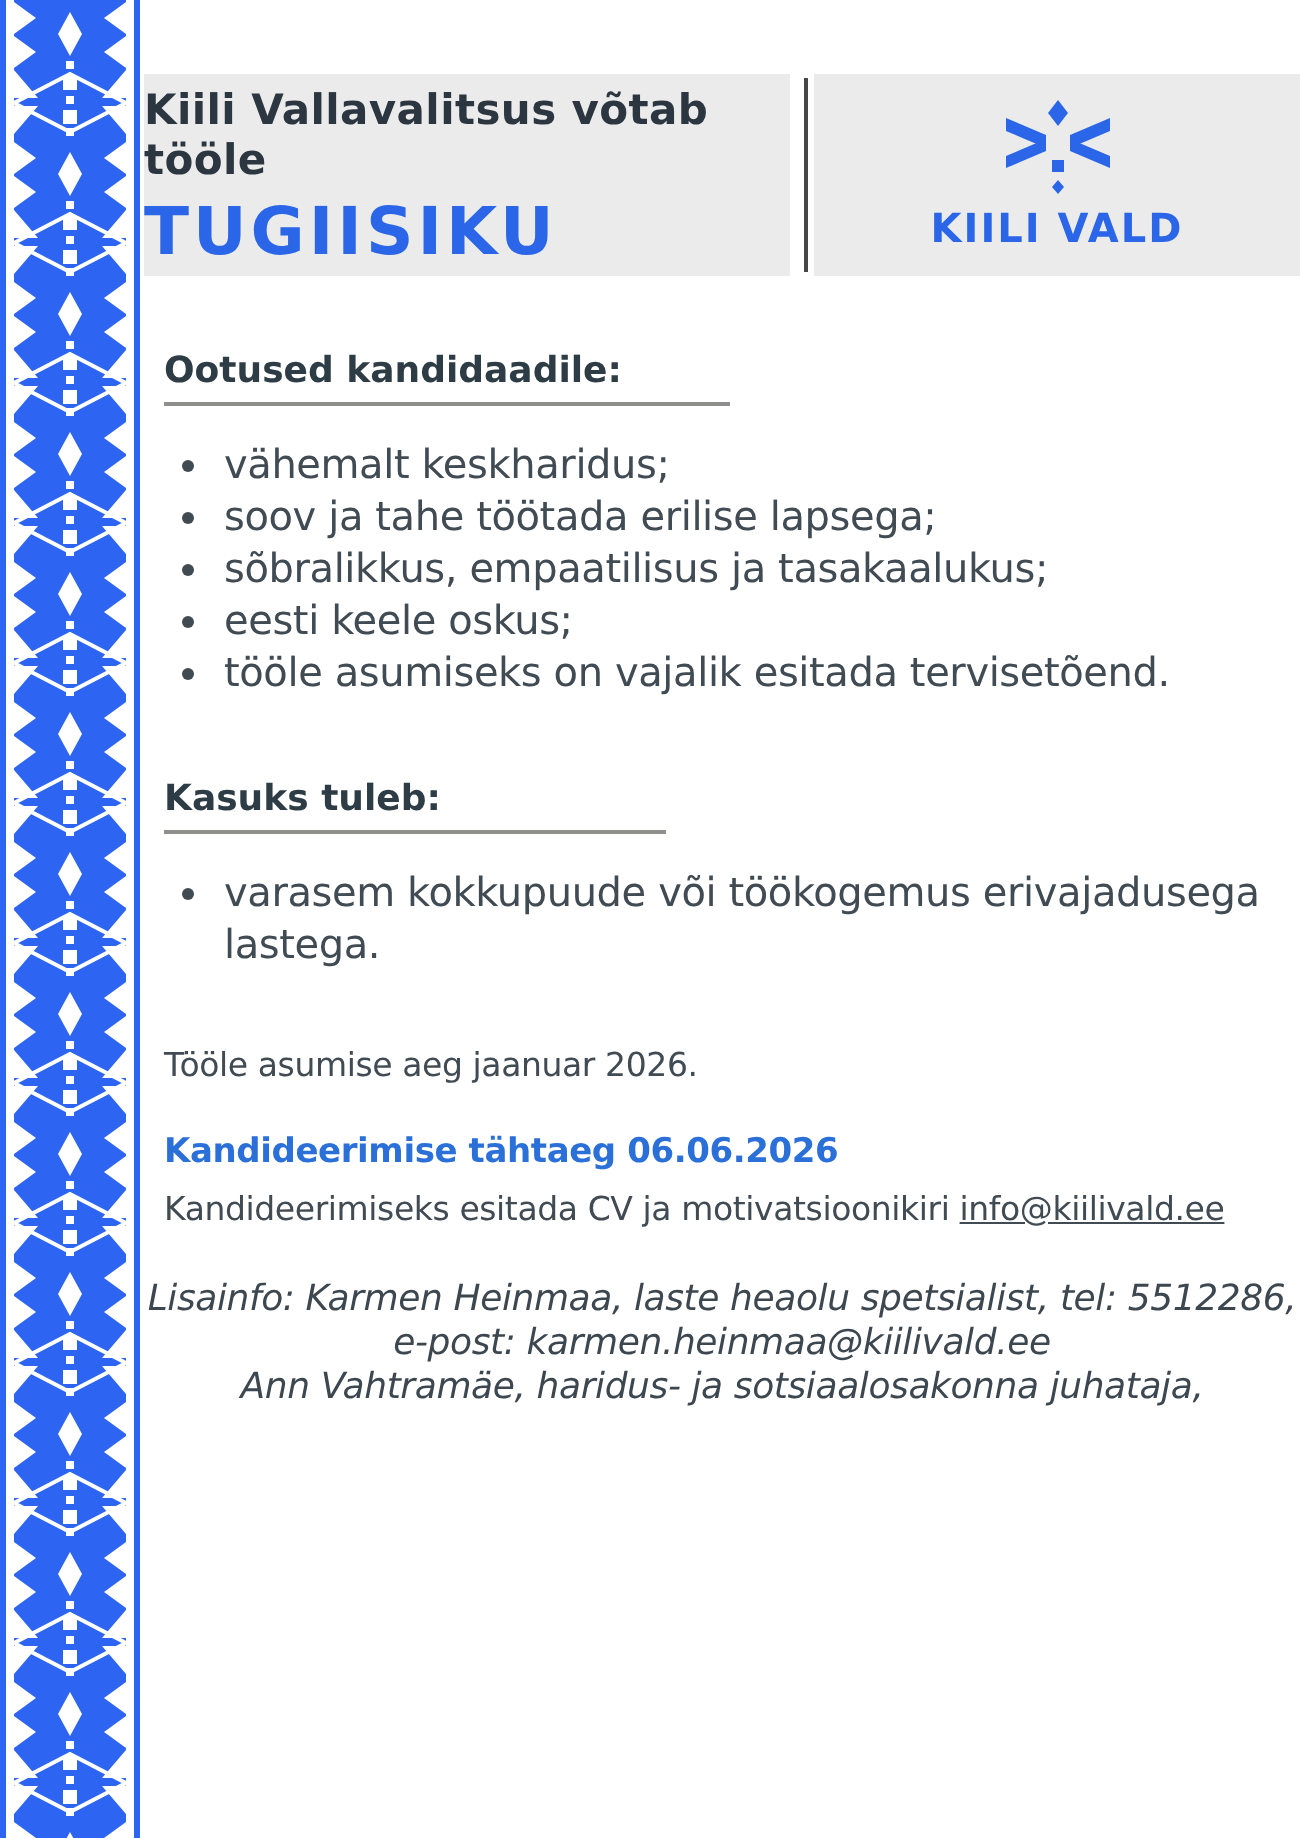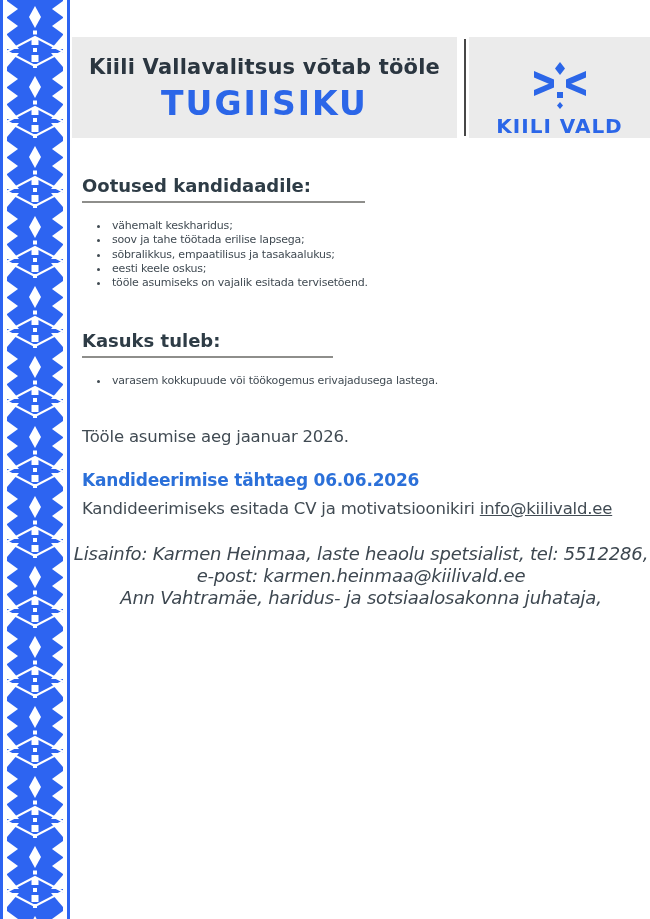--- a/index.html
+++ b/index.html
@@ -16,33 +16,33 @@
   body{
     font-family:"DejaVu Sans","Liberation Sans",sans-serif;
     width:650px;height:919px;overflow:hidden;
   }
   .page{position:relative;width:650px;height:919px;background:#fff;}
   .border-pattern{position:absolute;left:0;top:0;width:72px;height:919px;display:block;}
   .content{position:absolute;left:72px;top:0;width:578px;height:919px;}
 
   .header{display:flex;align-items:stretch;margin-top:37px;height:101px;}
   .title-box{
-    width:385px;background:var(--box-gray);
-    display:flex;flex-direction:column;align-items:center;justify-content:center;
+    width:323px;background:var(--box-gray);
+    display:flex;flex-direction:column;align-items:flex-start;justify-content:center;
   }
   .title-line{
     font-size:21px;font-weight:bold;color:#2b3640;letter-spacing:.2px;line-height:1.2;
   }
   .position{
     margin-top:6px;font-size:33px;font-weight:bold;color:var(--accent);letter-spacing:2px;line-height:1;
   }
   .divider{width:2px;background:#474747;margin:2px 3px 2px 7px;}
   .logo-box{
     flex:1;background:var(--box-gray);
-    display:flex;flex-direction:column;align-items:center;justify-content:flex-end;
+    display:flex;flex-direction:column;align-items:center;justify-content:center;
   }
   .logo-icon{display:block;margin-bottom:4px;}
   .logo-text{font-size:20px;font-weight:bold;color:var(--accent);letter-spacing:1px;}
 
   .intro{
     margin:47px 20px 0 10px;
     font-size:16px;line-height:1.33;color:var(--body);
     text-align:justify;letter-spacing:-0.2px;
   }
 
@@ -53,21 +53,21 @@
   .sec-heading{
     display:inline-block;
     font-size:18px;font-weight:bold;color:var(--heading);
     padding-bottom:5px;border-bottom:2px solid var(--rule-gray);
   }
   .sec-1 .sec-heading{width:283px;}
   .sec-2 .sec-heading{width:251px;}
   .sec-3 .sec-heading{width:251px;}
   .sec-list{margin:16px 0 0 28px;list-style:disc;}
   .sec-list li{
-    font-size:11px;line-height:1.3;color:var(--body);letter-spacing:-0.2px;
+    font-size:20px;line-height:1.3;color:var(--body);letter-spacing:-0.2px;
     padding-left:2px;
   }
 
   .start-date{
     margin:38px 20px 0 10px;font-size:16.5px;color:var(--body);letter-spacing:-0.2px;
   }
   .deadline{
     margin:24px 20px 0 10px;font-size:17px;font-weight:bold;color:var(--deadline-blue);letter-spacing:-0.2px;
   }
   .apply-line{

